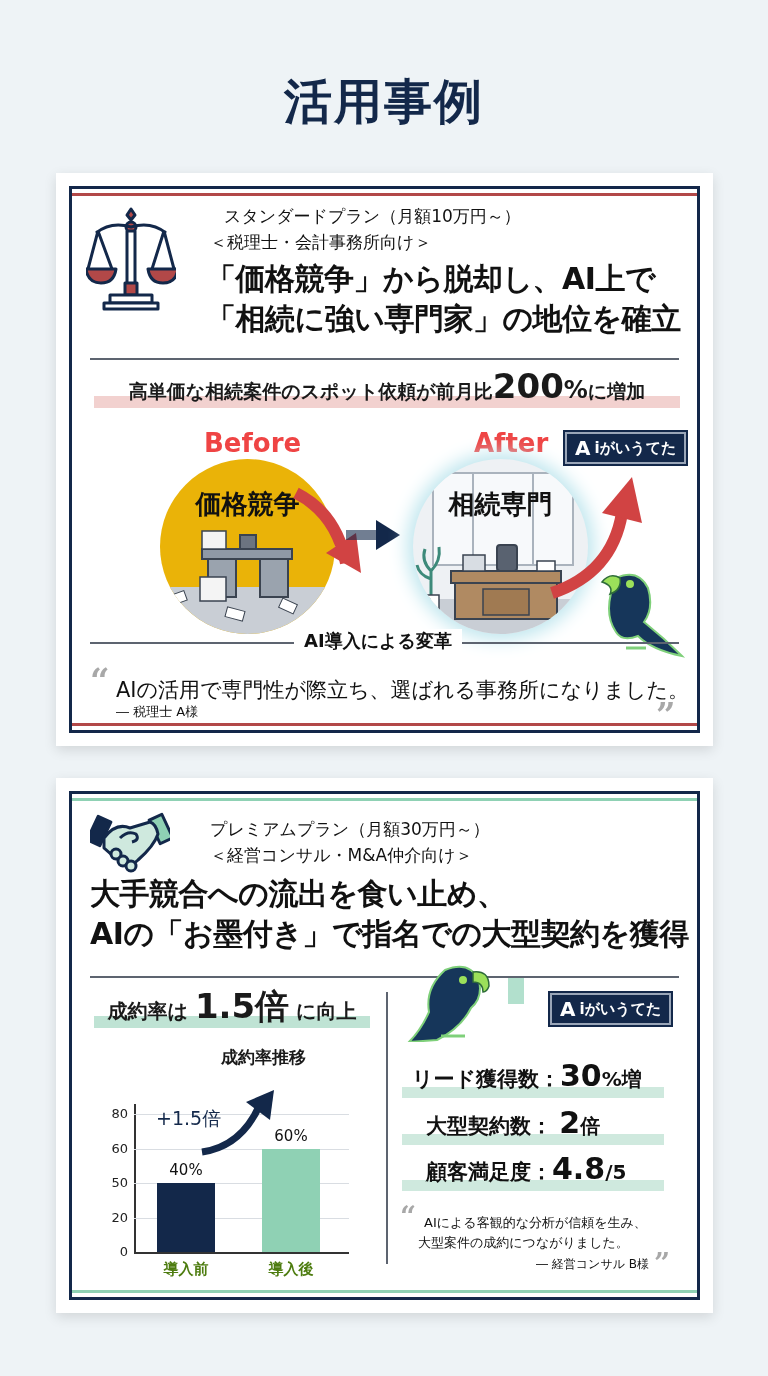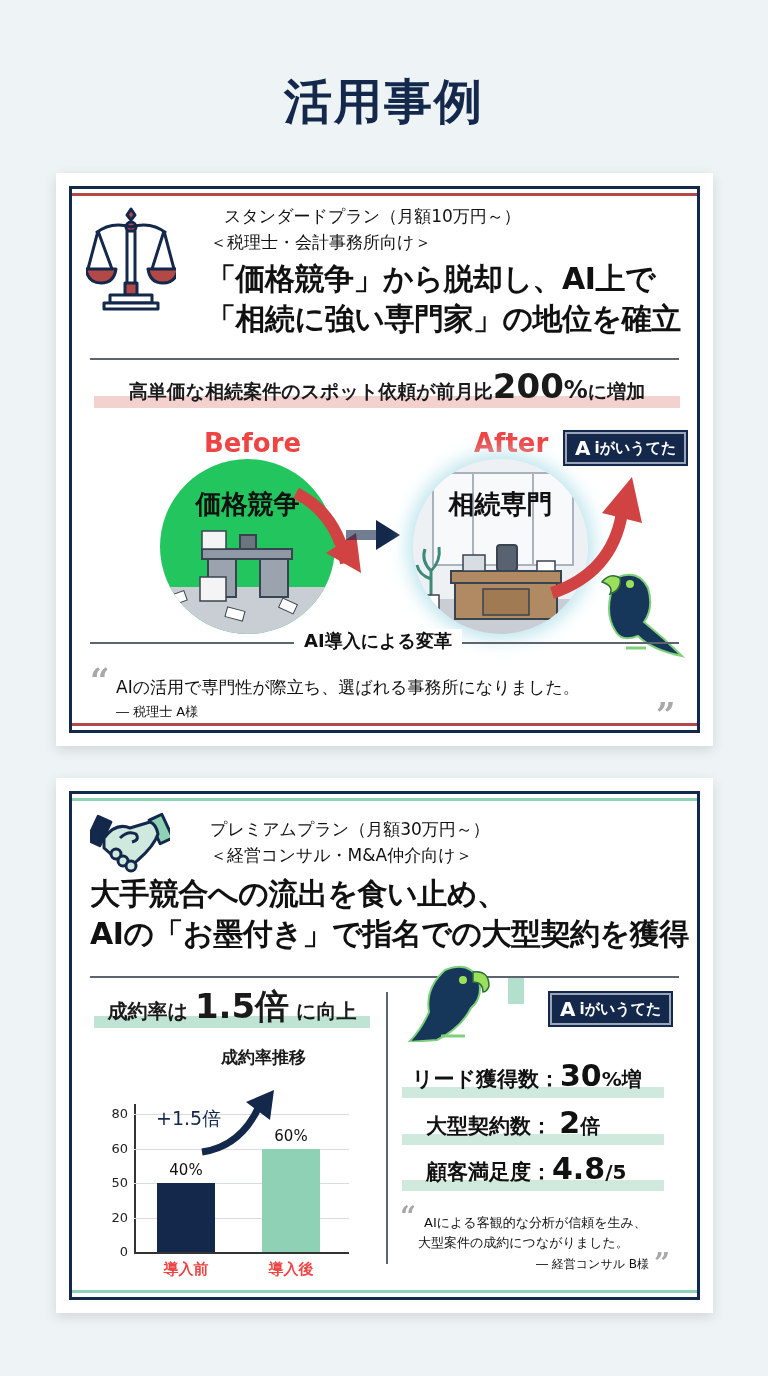--- a/index.html
+++ b/index.html
@@ -52,29 +52,29 @@
   .badge-ai {
     position: absolute; background: #13284a; color: #fff;
     border: 2px solid #9aa6b8; outline: 2px solid #13284a;
     font-size: 15px; font-weight: bold; padding: 2px 8px; white-space: nowrap;
     display: flex; align-items: center; gap: 4px;
   }
   .badge-ai .ai-a { font-size: 20px; font-weight: bold; }
 
   .center-caption { position: absolute; font-size: 18px; font-weight: bold; color: #111; background: #fff; padding: 0 10px; }
   .quote-mark { position: absolute; font-family: "DejaVu Serif", serif; font-size: 34px; font-weight: bold; color: #a8a8a8; line-height: 1; }
-  .quote-text { position: absolute; font-size: 17px; color: #111; white-space: nowrap; }
+  .quote-text { position: absolute; font-size: 21px; color: #111; white-space: nowrap; }
   .quote-author { position: absolute; font-size: 13px; color: #111; white-space: nowrap; }
 
   .chart { position: absolute; }
   .y-tick { position: absolute; font-size: 13px; color: #222; text-align: right; width: 22px; }
   .grid-line { position: absolute; height: 1px; background: #d9dde2; }
   .bar { position: absolute; }
   .bar-label { position: absolute; font-size: 15px; color: #111; text-align: center; }
-  .x-label { position: absolute; font-size: 15px; font-weight: bold; color: #ef4444; text-align: center; }
+  .x-label { position: absolute; font-size: 15px; font-weight: bold; color: #4d7c0f; text-align: center; }
 
   .metric-row { position: absolute; white-space: nowrap; }
   .metric-row .bg { position: absolute; left: 0; right: 0; bottom: 0; height: 11px; background: #cfe9de; }
   .metric-row .txt { position: relative; font-size: 21px; font-weight: bold; color: #111; }
   .metric-row .val { font-size: 30px; font-weight: bold; }
   .metric-row .unit { font-size: 20px; font-weight: bold; }
 
   .vsep { position: absolute; width: 2px; background: #5d6470; }
 </style>
 </head>
@@ -113,21 +113,21 @@
   <div class="divider" style="left:34px;right:34px;top:185px;"></div>
 
   <div class="hl-bar" style="left:38px;top:193px;width:586px;height:42px;">
     <div class="bg" style="background:#f2d1cf;"></div>
     <div class="txt" style="font-size:19px;text-align:center;">
       <span>高単価な相続案件のスポット依頼が前月比</span><span class="big">200</span><span style="font-size:24px;">%</span><span>に増加</span>
     </div>
   </div>
 
   <div class="label-bold" style="left:148px;top:255px;">Before</div>
-  <div class="circle" style="left:104px;top:286px;width:175px;height:175px;background:#22c55e;">
+  <div class="circle" style="left:104px;top:286px;width:175px;height:175px;background:#eab308;">
     <div class="circle-text" style="top:28px;">価格競争</div>
     <svg style="position:absolute;left:0;top:0;" width="175" height="175">
       <rect x="0" y="128" width="175" height="47" fill="#c9ced5"></rect>
       <rect x="42" y="90" width="90" height="10" fill="#8f99a6" stroke="#3a4350" stroke-width="2"></rect>
       <rect x="48" y="100" width="28" height="38" fill="#9aa3ae" stroke="#3a4350" stroke-width="2"></rect>
       <rect x="100" y="100" width="28" height="38" fill="#9aa3ae" stroke="#3a4350" stroke-width="2"></rect>
       <rect x="80" y="76" width="16" height="14" fill="#6c7480" stroke="#3a4350" stroke-width="2"></rect>
       <rect x="42" y="72" width="24" height="18" fill="#f4f4f4" stroke="#3a4350" stroke-width="1.5"></rect>
       <rect x="40" y="118" width="26" height="24" fill="#f4f4f4" stroke="#3a4350" stroke-width="1.5"></rect>
       <rect x="10" y="134" width="16" height="10" fill="#fff" stroke="#3a4350" stroke-width="1" transform="rotate(-20 18 139)"></rect>

